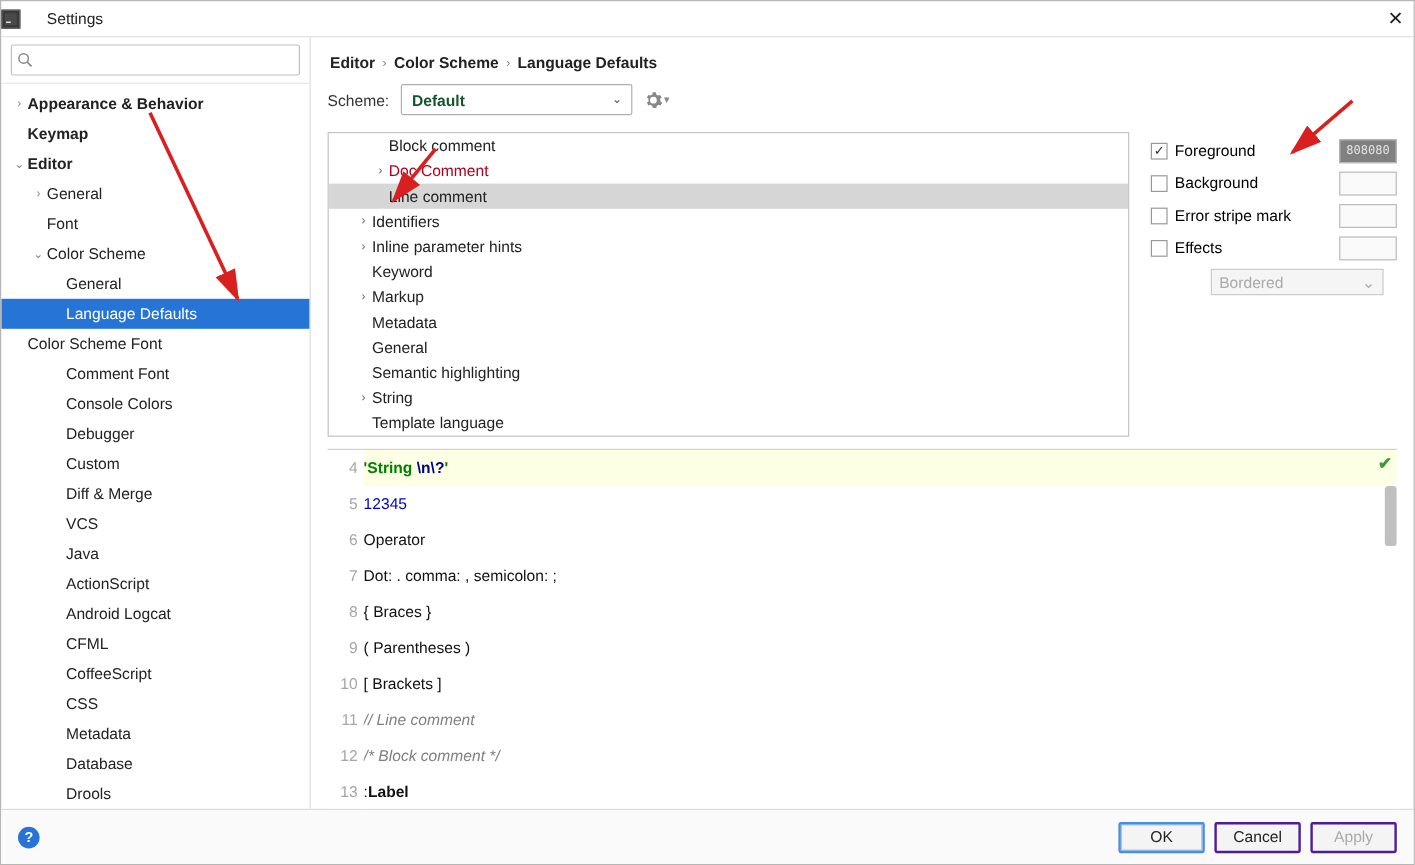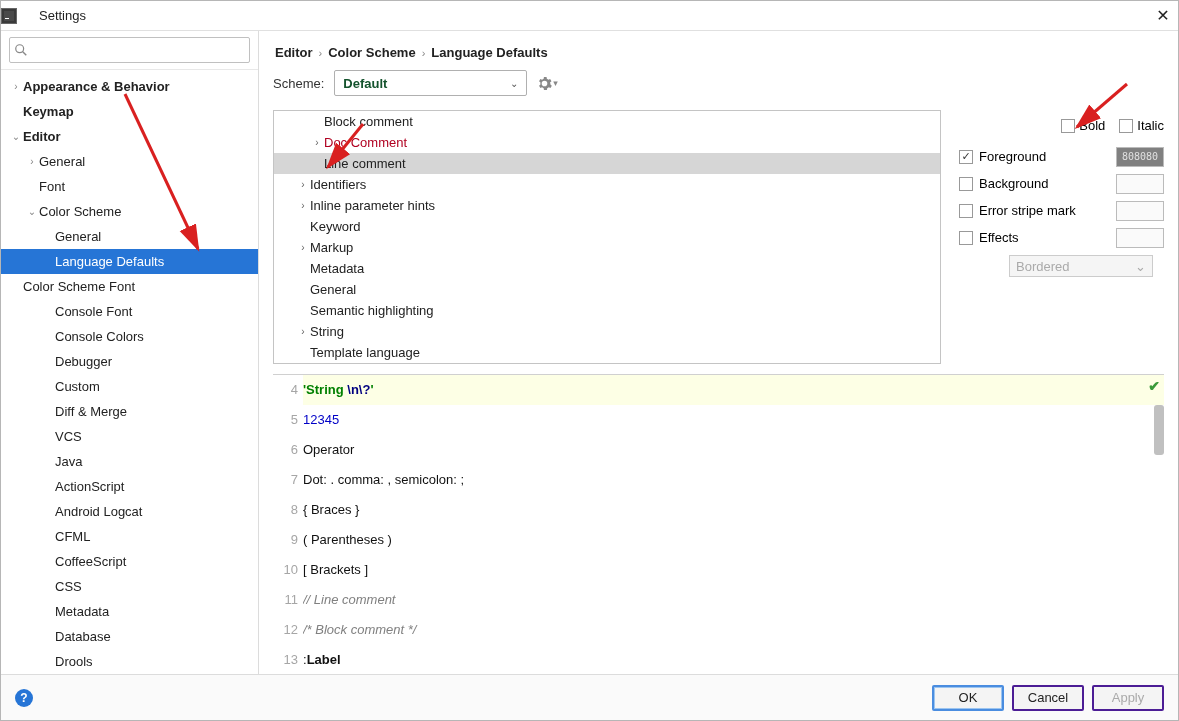--- a/index.html
+++ b/index.html
@@ -125,21 +125,21 @@
         <div class="tree-item selected" style="padding-left: 40px;">
           <span class="arrow"></span>
           <span class="label">Language Defaults</span>
         </div>
         <div class="tree-item" style="">
           <span class="arrow"></span>
           <span class="label">Color Scheme Font</span>
         </div>
         <div class="tree-item" style="padding-left: 40px;">
           <span class="arrow"></span>
-          <span class="label">Console Font</span>
+          <span class="label">Comment Font</span>
         </div>
         <div class="tree-item" style="padding-left: 40px;">
           <span class="arrow"></span>
           <span class="label">Console Colors</span>
         </div>
         <div class="tree-item" style="padding-left: 40px;">
           <span class="arrow"></span>
           <span class="label">Debugger</span>
         </div>
         <div class="tree-item" style="padding-left: 40px;">
@@ -261,27 +261,20 @@
           <div class="li" style="padding-left: 22px;">
             <span class="arrow">›</span>
             <span style="">String</span>
           </div>
           <div class="li" style="padding-left: 22px;">
             <span class="arrow"></span>
             <span style="">Template language</span>
           </div>
         </div>
       <div class="props">
-        <div class="props-row top">
-          <span class="cb"></span>
-          <span>Bold</span>
-          <span style="width:6px"></span>
-          <span class="cb"></span>
-          <span>Italic</span>
-        </div>
         <div class="props-row">
           <span class="cb checked"></span>
           <span>Foreground</span>
           <span class="swatch grey">808080</span>
         </div>
         <div class="props-row">
           <span class="cb"></span>
           <span>Background</span>
           <span class="swatch empty"></span>
         </div>

